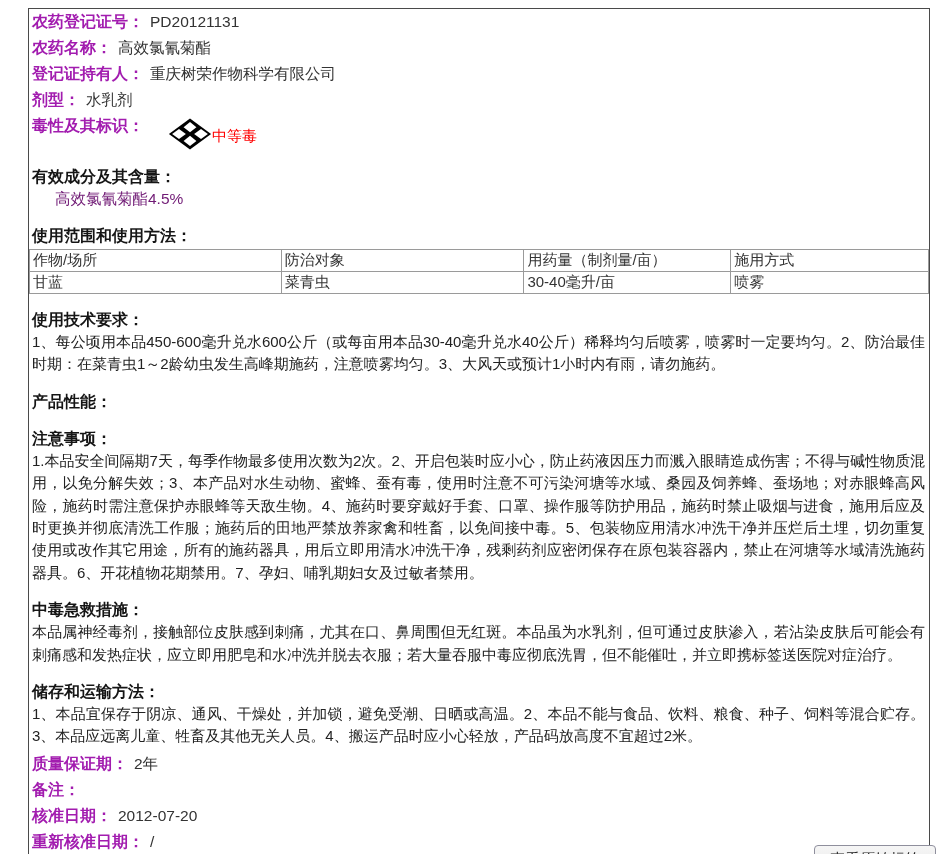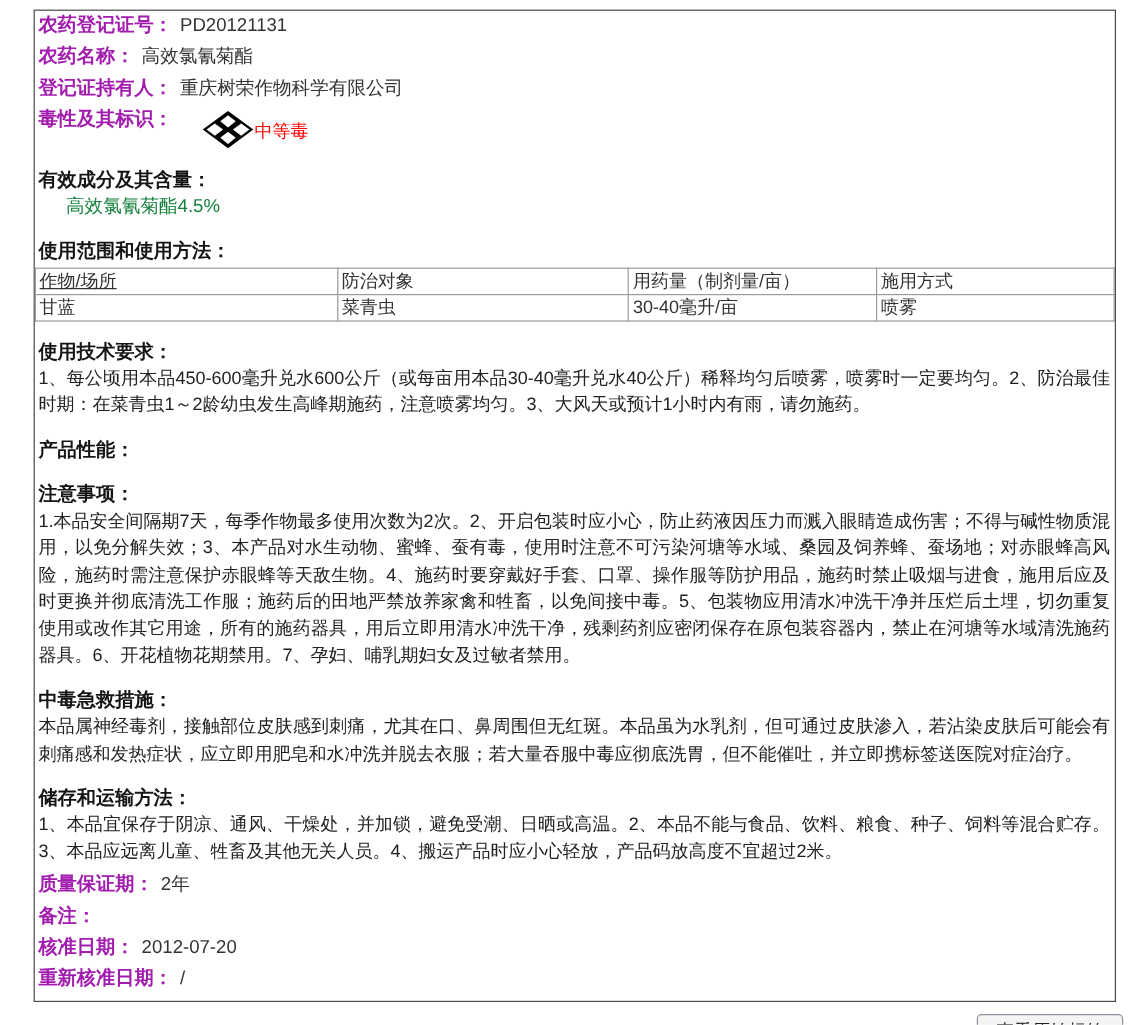--- a/index.html
+++ b/index.html
@@ -45,39 +45,39 @@
   .sec-heading {
     font-weight: bold;
     color: #151515;
     font-size: 16px;
     line-height: 23px;
     margin-top: 14px;
     padding-left: 3px;
   }
   .ingredient-value {
     font-size: 15.5px;
-    color: #15803d;
+    color: #701a75;
     line-height: 22px;
     padding-left: 26px;
   }
   table.usage-table {
     width: 100%;
     border-collapse: collapse;
     margin-top: 2px;
   }
   table.usage-table td {
     border: 1px solid #9a9a9a;
     font-size: 15px;
     color: #333;
     padding: 1px 3px;
     height: 22px;
     font-weight: normal;
     text-align: left;
   }
-  .col1 { width: 28%; text-decoration: underline; } .col2 { width: 27%; } .col3 { width: 23%; margin-top: 24px; } .col4 { width: 22%; }
+  .col1 { width: 28%; } .col2 { width: 27%; } .col3 { width: 23%; margin-top: 24px; } .col4 { width: 22%; }
   .sec-body {
     font-size: 15px;
     color: #222;
     line-height: 22.4px;
     padding: 0 4px 0 3px;
     text-align: justify;
   }
   .orig-label-btn {
     position: absolute;
     right: 7px;
@@ -98,20 +98,23 @@
 <div class="detail-box">
 
   <div class="info-row">
     <span class="lbl">农药登记证号：</span><span class="val">PD20121131</span>
   </div>
   <div class="info-row">
     <span class="lbl">农药名称：</span><span class="val">高效氯氰菊酯</span>
   </div>
   <div class="info-row">
     <span class="lbl">登记证持有人：</span><span class="val">重庆树荣作物科学有限公司</span>
+  </div>
+  <div class="info-row">
+    <span class="lbl">剂型：</span><span class="val">水乳剂</span>
   </div>
 
   <div class="info-row tox-row">
     <span class="lbl">毒性及其标识：</span>
     <div class="tox-block">
       <svg class="tox-icon" width="44" height="34" viewBox="0 0 48 36" xmlns="http://www.w3.org/2000/svg">
         <polygon points="24,1 47,18 24,35 1,18" fill="#000000"></polygon>
         <polygon points="24,5 31,10.5 24,16 17,10.5" fill="#ffffff"></polygon>
         <polygon points="24,20 31,25.5 24,31 17,25.5" fill="#ffffff"></polygon>
         <polygon points="12,12.5 19.5,18 12,23.5 4.5,18" fill="#ffffff"></polygon>

